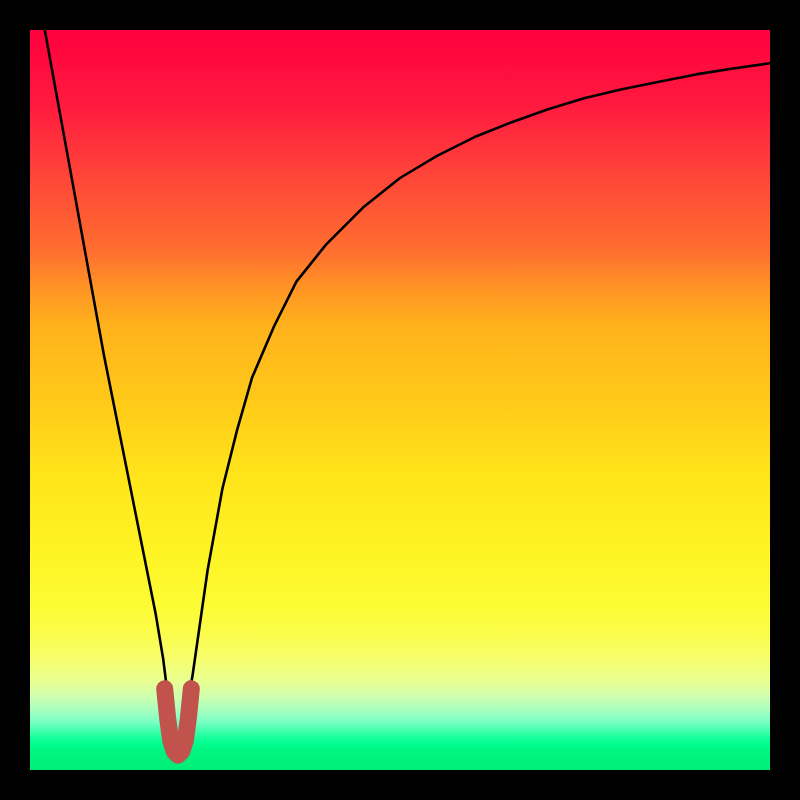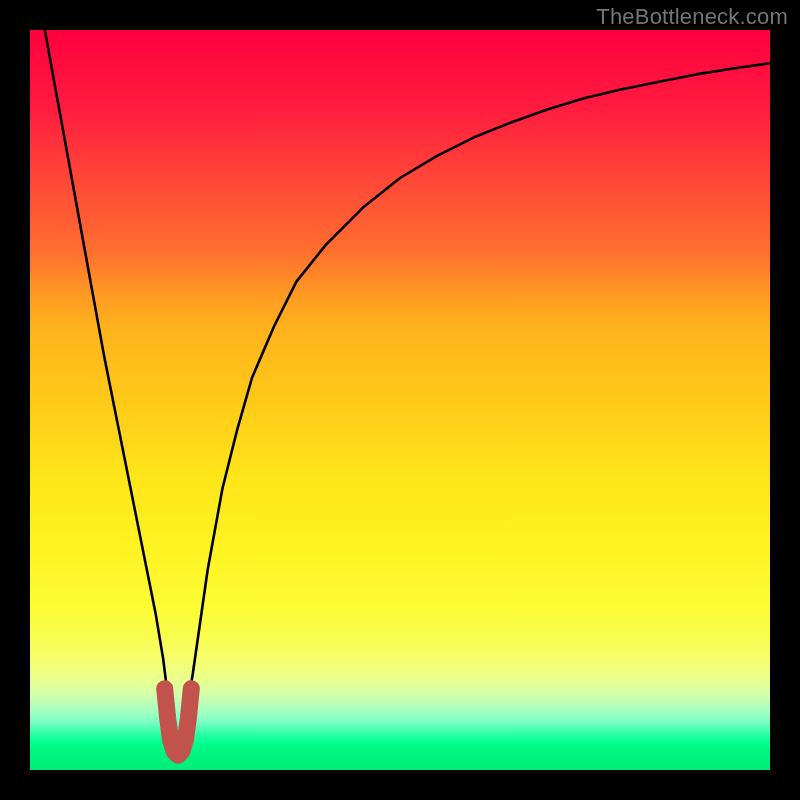--- a/index.html
+++ b/index.html
@@ -79,21 +79,20 @@
     width: 740px;
     height: 740px;
     z-index: 11;
   }
 </style>
 </head>
 <body>
 
 <div class="frame">
 
-  <div class="watermark">TheBottleneck.com</div>
 
   <div class="plot">
     <div class="gradient"></div>
 
     <svg class="curve" viewBox="0 0 740 740" preserveAspectRatio="none">
       <path id="curve-path" d="M14.80 0.00 L29.60 81.40 L44.40 162.80 L59.20 244.20 L74.00 325.60 L88.80 399.60 L103.60 473.60 L118.40 547.60 L125.80 584.60 L133.20 629.00 L136.90 658.60 L140.60 688.20 L144.30 717.80 L148.00 725.20 L151.70 717.80 L155.40 688.20 L162.80 643.80 L170.20 592.00 L177.60 540.20 L192.40 458.80 L207.20 399.60 L222.00 347.80 L244.20 296.00 L266.40 251.60 L296.00 214.60 L333.00 177.60 L370.00 148.00 L407.00 125.80 L444.00 107.30 L481.00 92.50 L518.00 79.18 L555.00 68.08 L592.00 59.20 L629.00 51.80 L666.00 44.40 L703.00 38.48 L740.00 33.30" stroke="#000" stroke-width="2.6" fill="none" stroke-linecap="round" stroke-linejoin="round"></path>
     </svg>
 
     <svg class="marker" viewBox="0 0 740 740" preserveAspectRatio="none">
       <path id="marker-path" d="M134.68 658.60 L137.64 688.20 L140.60 710.40 L144.30 721.50 L148.00 725.20 L151.70 721.50 L155.40 710.40 L158.36 688.20 L161.32 658.60" stroke="#c1524c" stroke-width="17" fill="none" stroke-linecap="round" stroke-linejoin="round"></path>

